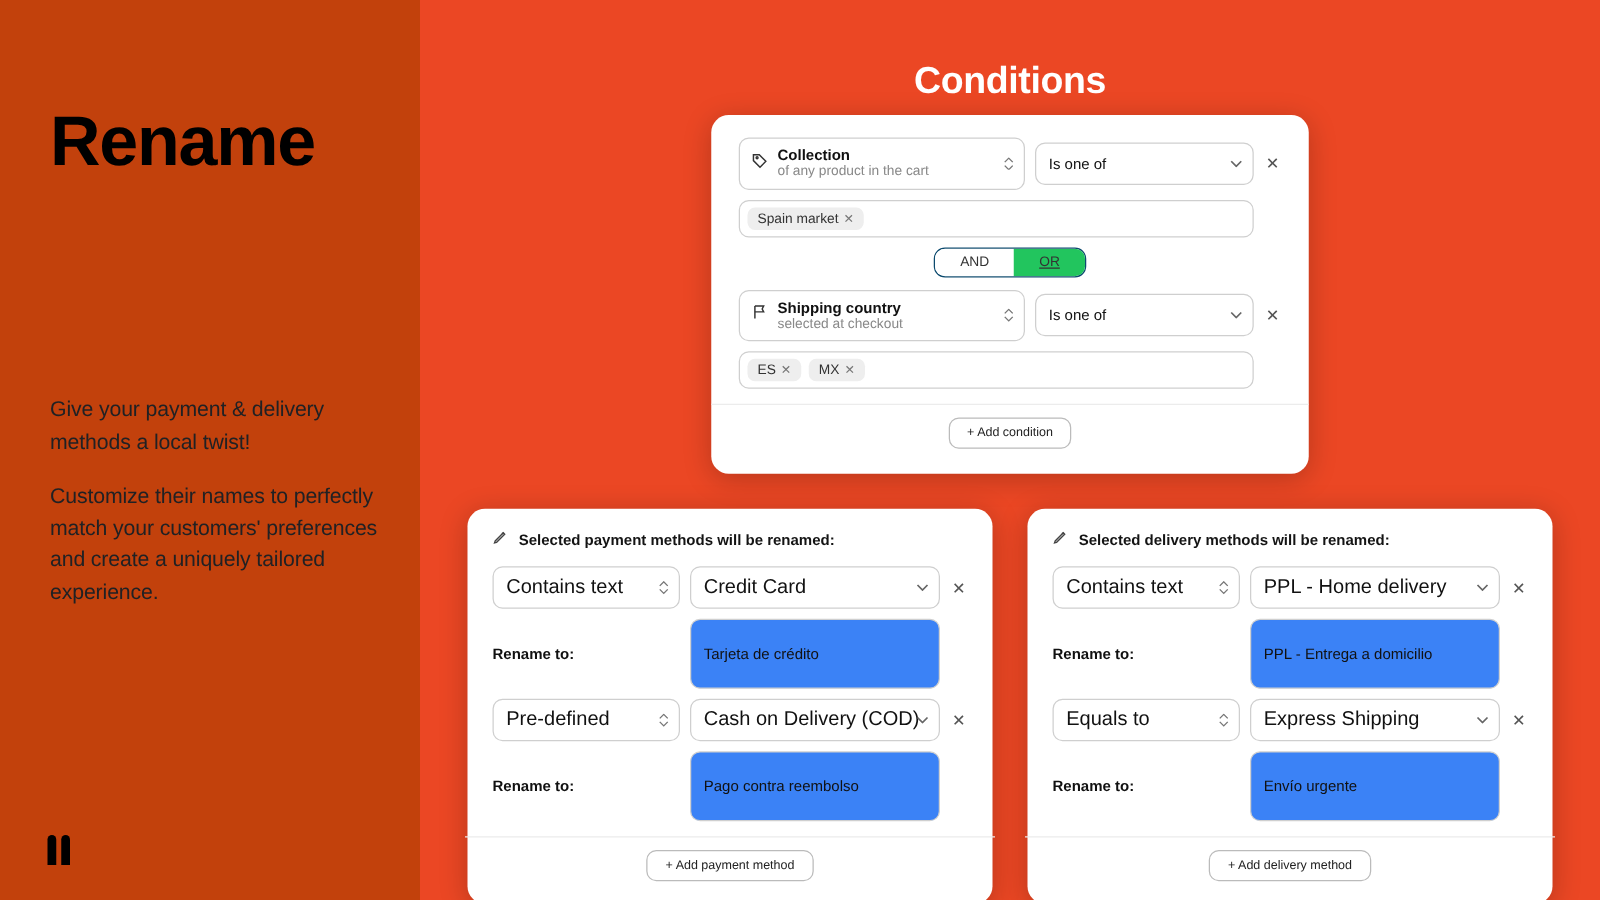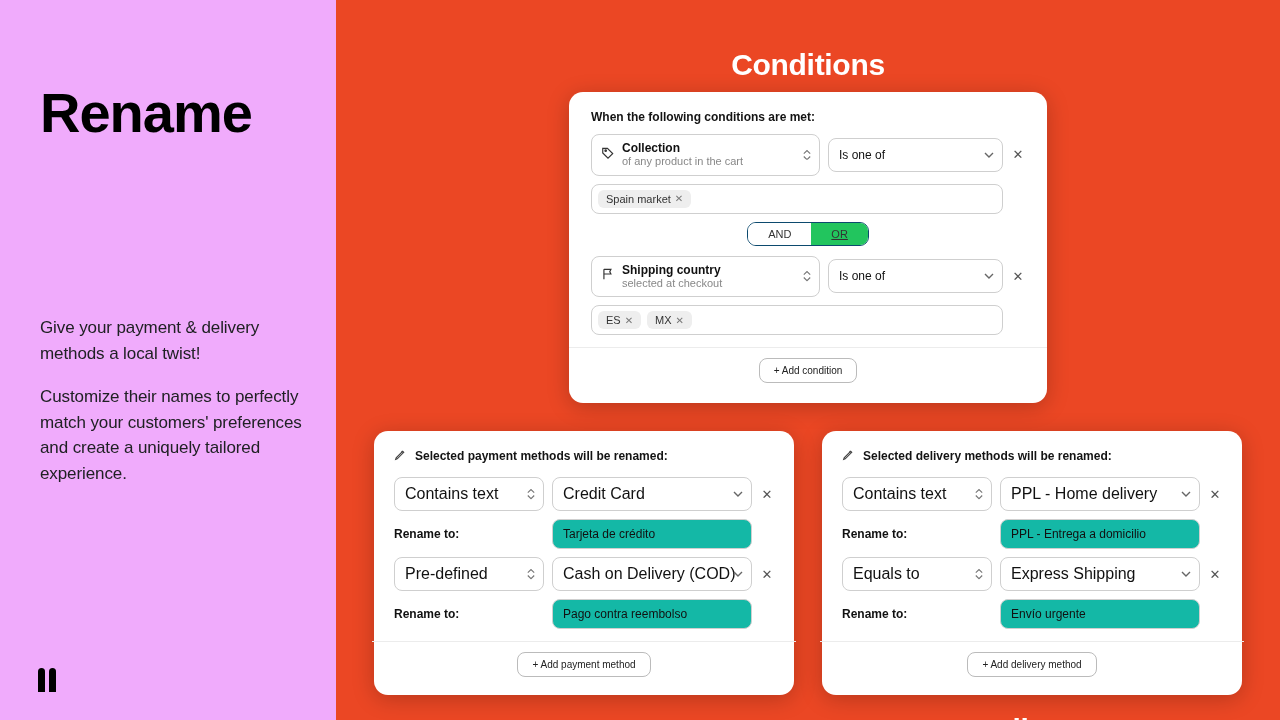--- a/index.html
+++ b/index.html
@@ -1,18 +1,18 @@
 <!DOCTYPE html>
 <html><head>
 <meta charset="utf-8">
 <style>
   * { box-sizing: border-box; margin: 0; padding: 0; }
   html, body { width: 1280px; height: 720px; font-family: -apple-system, BlinkMacSystemFont, "Segoe UI", Helvetica, Arial, sans-serif; overflow: hidden; }
   body { display: flex; }
-  .left { width: 360px; height: 100%; background: #f0abfc; padding: 80px 34px 0 40px; position: relative; }
+  .left { width: 360px; height: 100%; background: #c2410c; padding: 80px 34px 0 40px; position: relative; }
   .left h1 { font-size: 56px; font-weight: 800; letter-spacing: -1px; color: #000; }
   .left .copy { margin-top: 170px; color: #202124; font-size: 17px; line-height: 1.5; font-weight: 500; letter-spacing: -0.1px; }
   .left .copy p + p { margin-top: 18px; }
   .logo { position: absolute; bottom: 28px; left: 38px; width: 20px; height: 24px; }
   .logo .bar { position: absolute; bottom: 0; width: 7px; background: #000; border-radius: 4px 4px 0 0; }
   .logo .bar.b1 { left: 0; height: 24px; }
   .logo .bar.b2 { left: 11px; height: 24px; }
 
   .right { flex: 1; height: 100%; background: #EB4724; position: relative; padding-top: 48px; }
 
@@ -67,21 +67,21 @@
   .mcard-head { display: flex; align-items: center; gap: 8px; margin-bottom: 12px; }
   .mcard-head .icon { color: #444; }
   .mcard-head .ht { font-size: 12px; font-weight: 700; color: #141414; }
   .mrow { display: flex; align-items: center; gap: 8px; margin-bottom: 8px; }
   .mrow .left-sel { width: 150px; }
   .mrow .right-sel { flex: 1; }
   .mrow .sval { font-size: 16px; color: #111; }
   .mrow .xcol { width: 14px; flex: 0 0 auto; text-align: center; color: #555; cursor: pointer; font-size: 13px; }
   .mrow.nox .xcol { visibility: hidden; }
   .mlabel { font-size: 12px; font-weight: 700; color: #111; width: 150px; flex: 0 0 auto; }
-  .minput { flex: 1; border: 1px solid #cfcfcf; border-radius: 8px; padding: 7px 10px; font-size: 12px; color: #111; background: #14b8a6; }
+  .minput { flex: 1; border: 1px solid #cfcfcf; border-radius: 8px; padding: 20px 10px; font-size: 12px; color: #111; background: #3b82f6; }
 
   
   .sorter { width: 8px; }
 </style>
 </head>
 <body>
 
 <div class="left">
   <h1>Rename</h1>
   <div class="copy">
@@ -93,21 +93,20 @@
     <div class="bar b2"></div>
   </div>
 </div>
 
 <div class="right">
 
   <div class="section-title">Conditions</div>
 
   <div class="cond-wrap">
     <div class="card cond-card">
-      <div class="card-heading">When the following conditions are met:</div>
 
       <div class="row">
         <div class="select cond-left">
           <span class="leadicon">
             <svg width="14" height="14" viewBox="0 0 24 24" fill="none" stroke="currentColor" stroke-width="2">
                 <path d="M20 13l-8 8-9-9V4h8z"></path>
                 <circle cx="8" cy="8" r="1.3"></circle>
               </svg>
           </span>
           <div>

